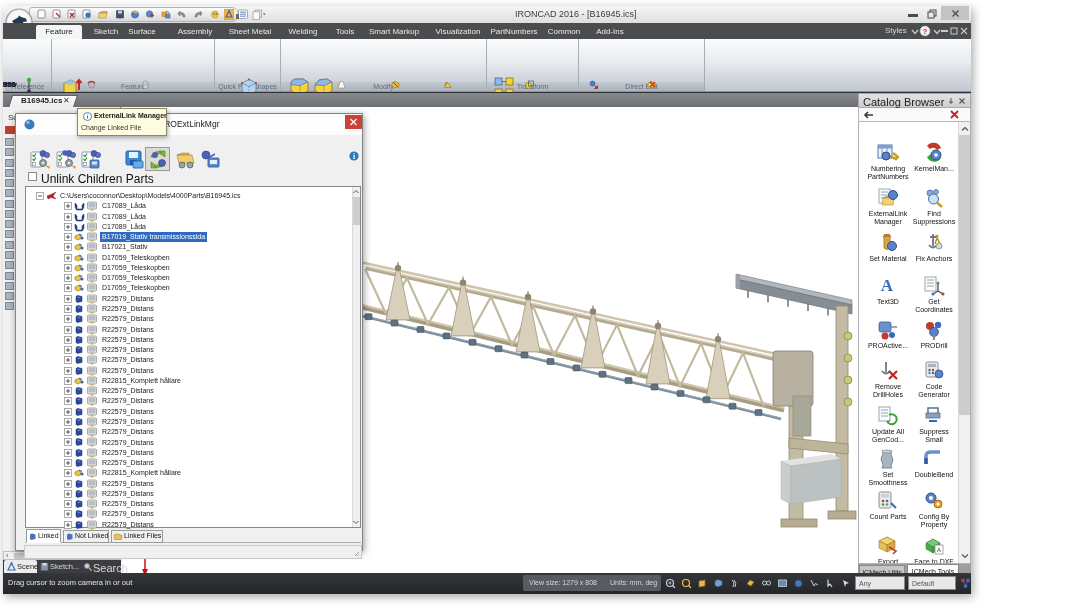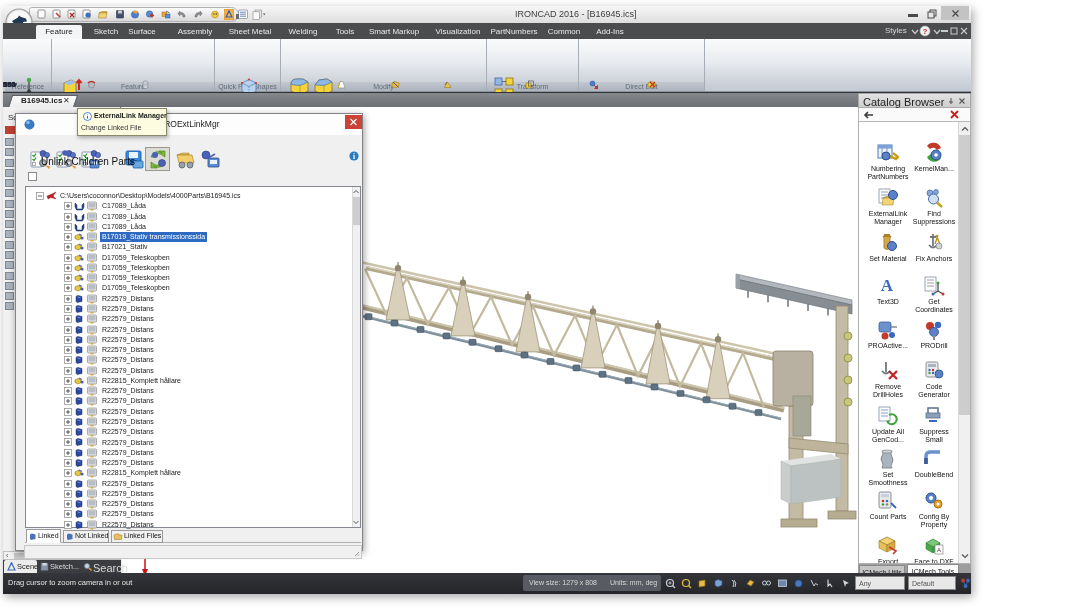--- a/index.html
+++ b/index.html
@@ -735,21 +735,21 @@
         <circle cx="6" cy="6" r="4" fill="#4a62b8" stroke="#2a3a80" stroke-width="0.6"></circle>
         <path d="M10 8 L15 5" stroke="#4a62b8" stroke-width="1.5"></path>
         <rect x="8" y="9" width="11" height="9" rx="1" fill="#5a8ad2" stroke="#2a4a90" stroke-width="0.8"></rect>
         <rect x="10" y="11" width="7" height="4" fill="#e8f2fc"></rect>
       </svg>
 <svg class="abs" style="left:333px;top:37px;" width="10" height="10" viewBox="0 0 10 10">
         <circle cx="5" cy="5" r="4.6" fill="#2a7ac0"></circle>
         <text x="5" y="7.8" font-size="7.5" font-weight="bold" fill="#fff" text-anchor="middle" font-family="Liberation Serif">i</text>
       </svg>
 <div class="abs" style="left:12px;top:58px;width:9px;height:9px;background:#fff;border:1px solid #8a8a8a;"></div>
-<div class="abs" style="left:25px;top:42px;font-size:10px;color:#111;">Unlink Children Parts</div>
+<div class="abs" style="left:25px;top:58px;font-size:12px;color:#111;">Unlink Children Parts</div>
 <div class="abs" style="left:9px;top:72px;width:336px;height:342px;background:#fff;border:1px solid #828790;" id="tree">
 <div class="abs" style="left:326px;top:0;width:8px;height:340px;background:#f0f0f0;border-left:1px solid #d8d8d8;"></div>
 <svg class="abs" style="left:326px;top:1px;" width="8" height="8" viewBox="0 0 8 8">
           <path d="M1.5 5 L4 2.5 L6.5 5" stroke="#555" stroke-width="1" fill="none"></path>
         </svg>
 <svg class="abs" style="left:326px;top:331px;" width="8" height="8" viewBox="0 0 8 8">
           <path d="M1.5 3 L4 5.5 L6.5 3" stroke="#555" stroke-width="1" fill="none"></path>
         </svg>
 <div class="abs" style="left:327px;top:10px;width:7px;height:28px;background:#cdcdcd;"></div>
 <svg class="abs" style="left:10px;top:5.0px;" width="8" height="8" viewBox="0 0 8 8">

